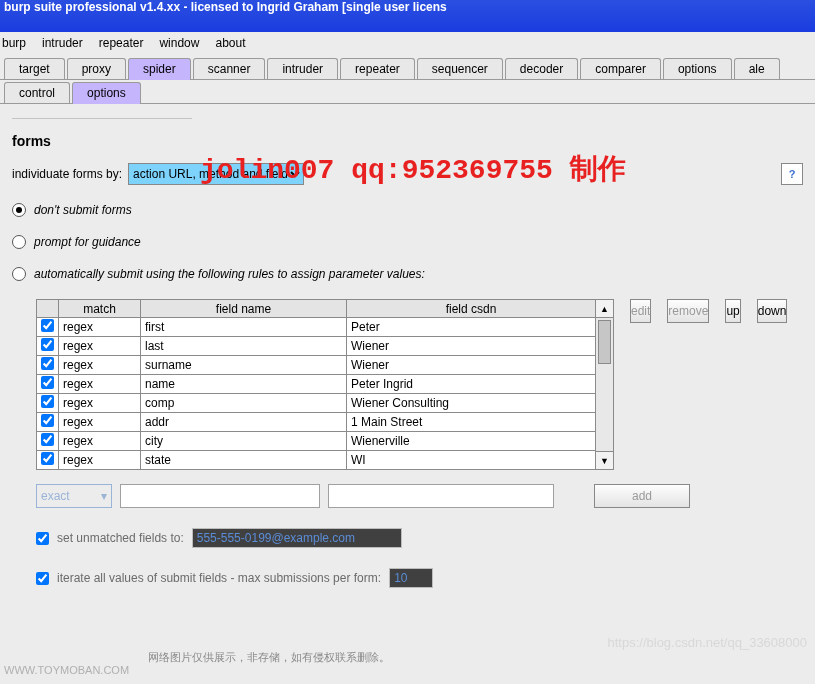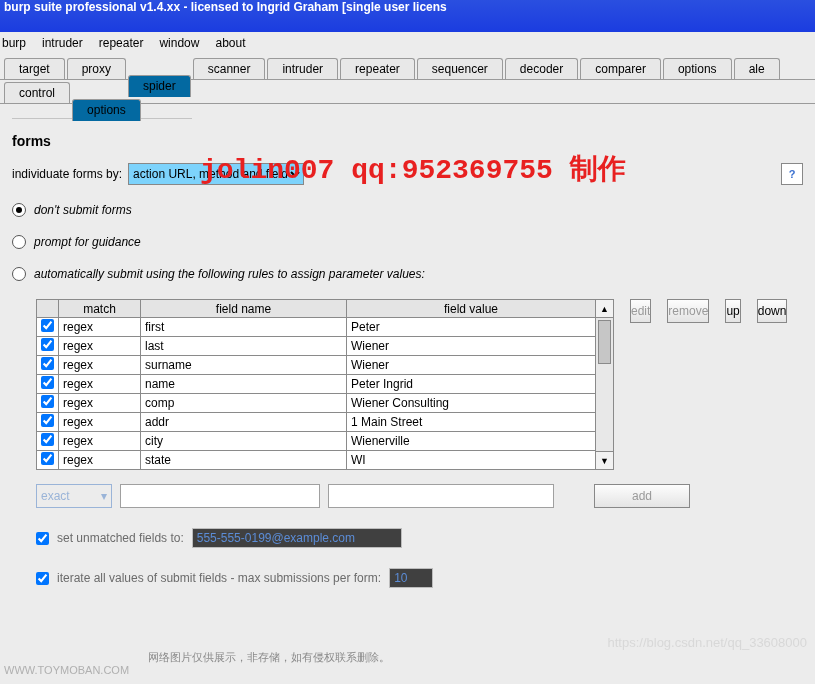--- a/index.html
+++ b/index.html
@@ -5,21 +5,21 @@
   * { box-sizing: border-box; margin: 0; padding: 0; }
   html, body { width: 815px; height: 684px; font-family: Arial, sans-serif; font-size: 12px; background: #ececec; color: #000; overflow: hidden; }
 
   .titlebar { background: linear-gradient(#2a4fe0,#1b3ce0); height: 32px; color: #fff; font-size: 12px; padding: 0 4px; overflow: hidden; white-space: nowrap; font-weight: bold; }
 
   .menubar { background: #ececec; height: 22px; display: flex; align-items: center; padding: 0 2px; gap: 16px; }
   .menubar span { color: #000; font-size: 12px; }
 
   .tabrow { display: flex; align-items: flex-end; height: 24px; border-bottom: 1px solid #9a9a9a; padding: 0 4px; margin-top: 2px; }
   .tab { border: 1px solid #9a9a9a; border-bottom: none; border-radius: 3px 3px 0 0; padding: 3px 14px; background: #e8e8e8; font-size: 12px; margin-right: 2px; cursor: pointer; position: relative; }
-  .tab.active { background: #0369a1; z-index: 2; top: 18px; padding-bottom: 4px; text-align: center; }
+  .tab.active { background: #c4b5fd; z-index: 2; top: 1px; padding-bottom: 4px; text-align: center; }
 
   .subrow { display: flex; align-items: flex-end; height: 24px; border-bottom: 1px solid #9a9a9a; padding: 0 4px; background: #ececec; }
   .content { padding: 14px 12px; background: #ececec; position: relative; }
 
   .section-title { font-weight: bold; font-size: 14px; margin: 6px 0 14px 0; }
 
   .row { display: flex; align-items: center; gap: 6px; margin-bottom: 10px; }
   select.combo { width: 176px; height: 22px; font-size: 12px; border: 1px solid #888; background: #7dd3fc; }
   .helpbtn { width: 22px; height: 22px; border: 1px solid #888; display: flex; align-items: center; justify-content: center; background: #fff; font-size: 11px; }
 
@@ -127,21 +127,21 @@
               <col style="width:22px">
               <col style="width:82px">
               <col style="width:206px">
               <col>
             </colgroup>
           <thead>
             <tr>
               <th class="chkcell"></th>
               <th>match</th>
               <th>field name</th>
-              <th>field value</th>
+              <th>field csdn</th>
             </tr>
           </thead>
           <tbody id="rules-body">
               <tr>
                 <td class="chkcell"><input type="checkbox" class="chk" checked="" style=""></td>
                 <td>regex</td>
                 <td>first</td>
                 <td>Peter</td>
               </tr>
               <tr>

